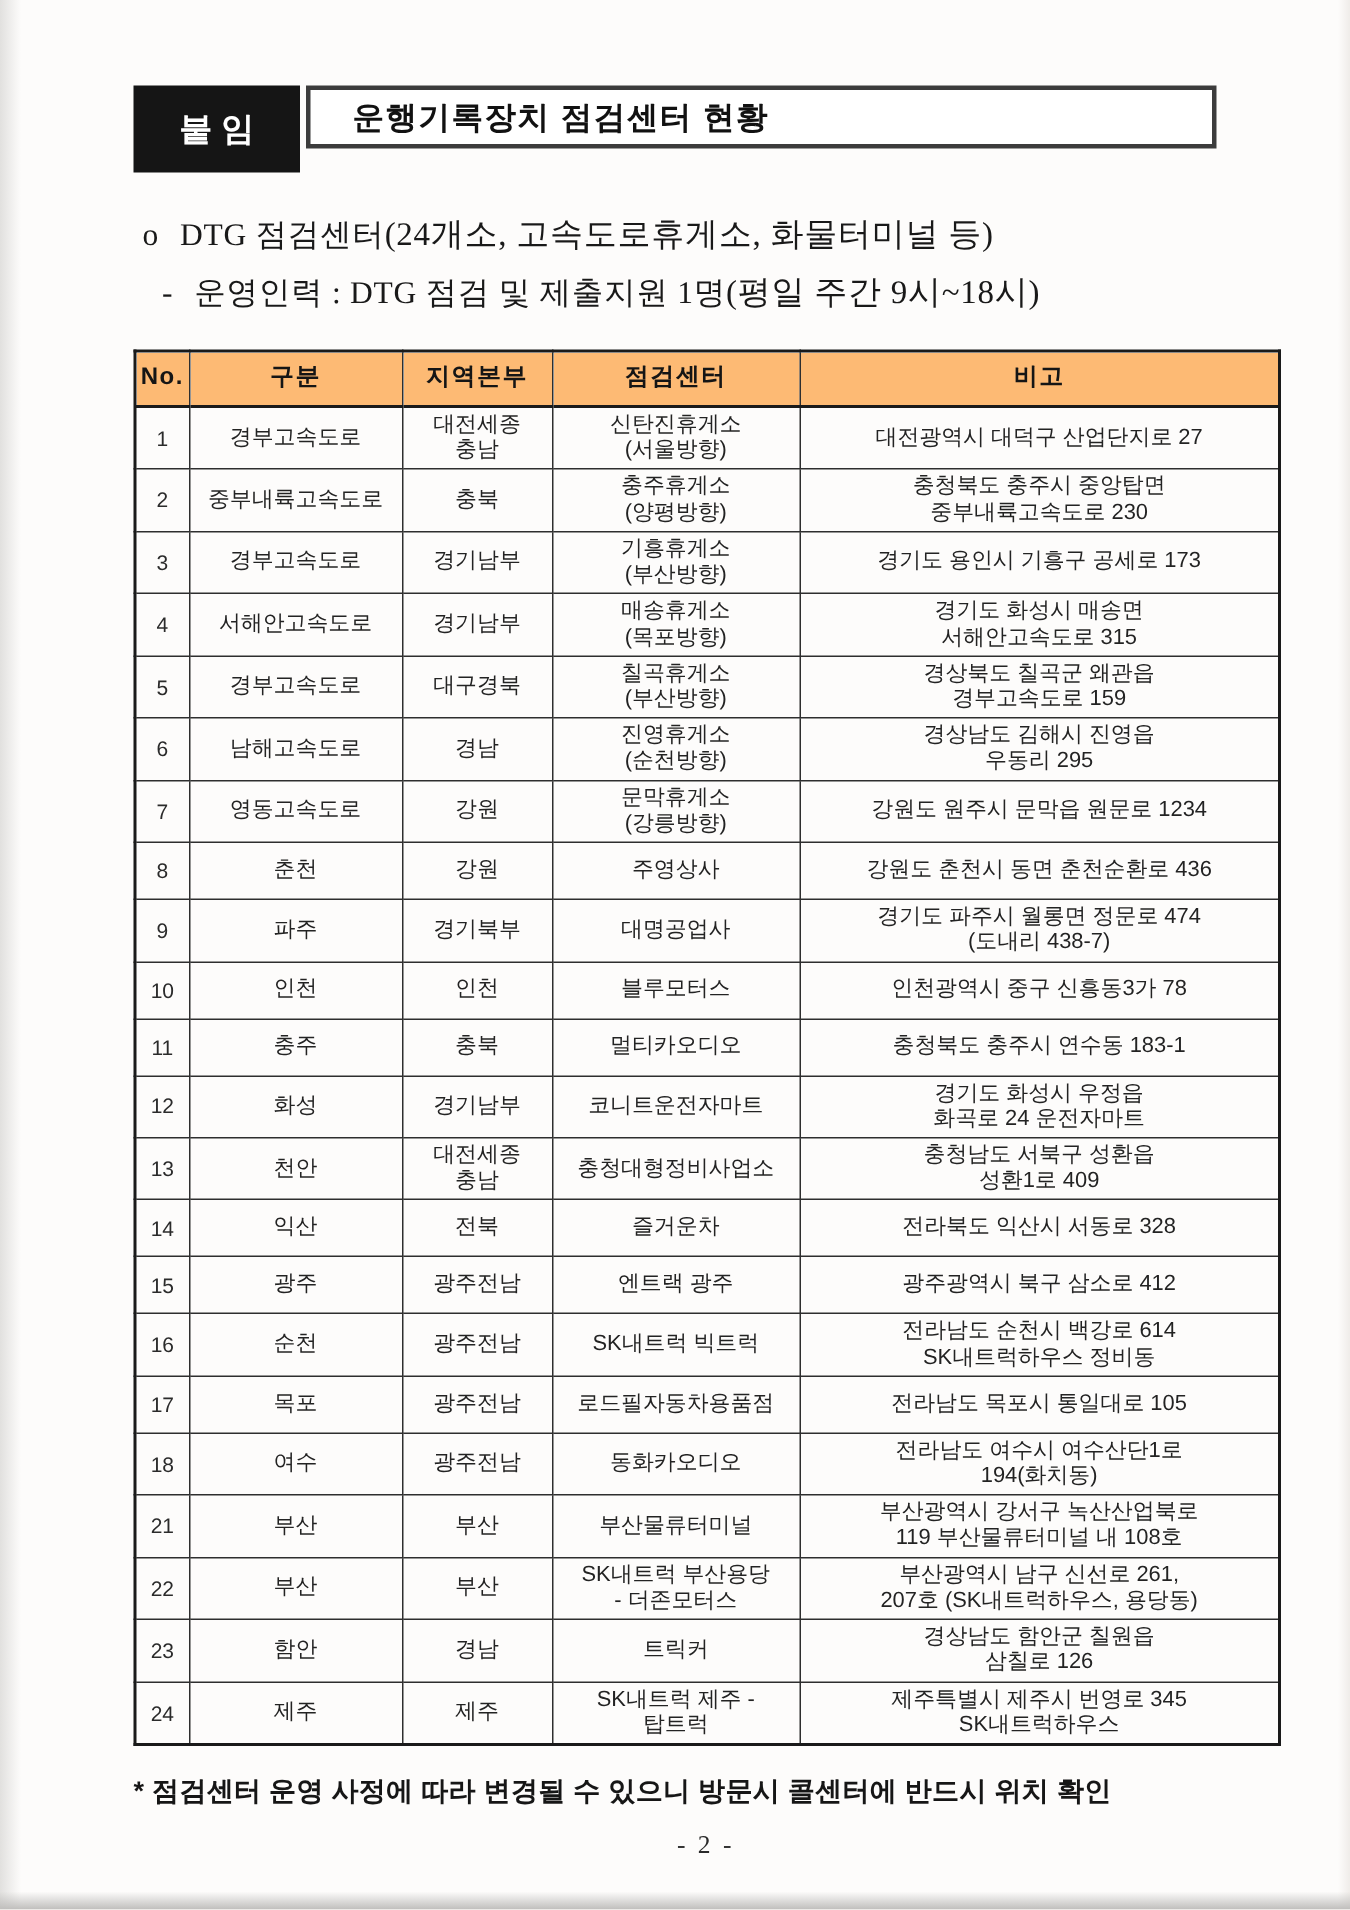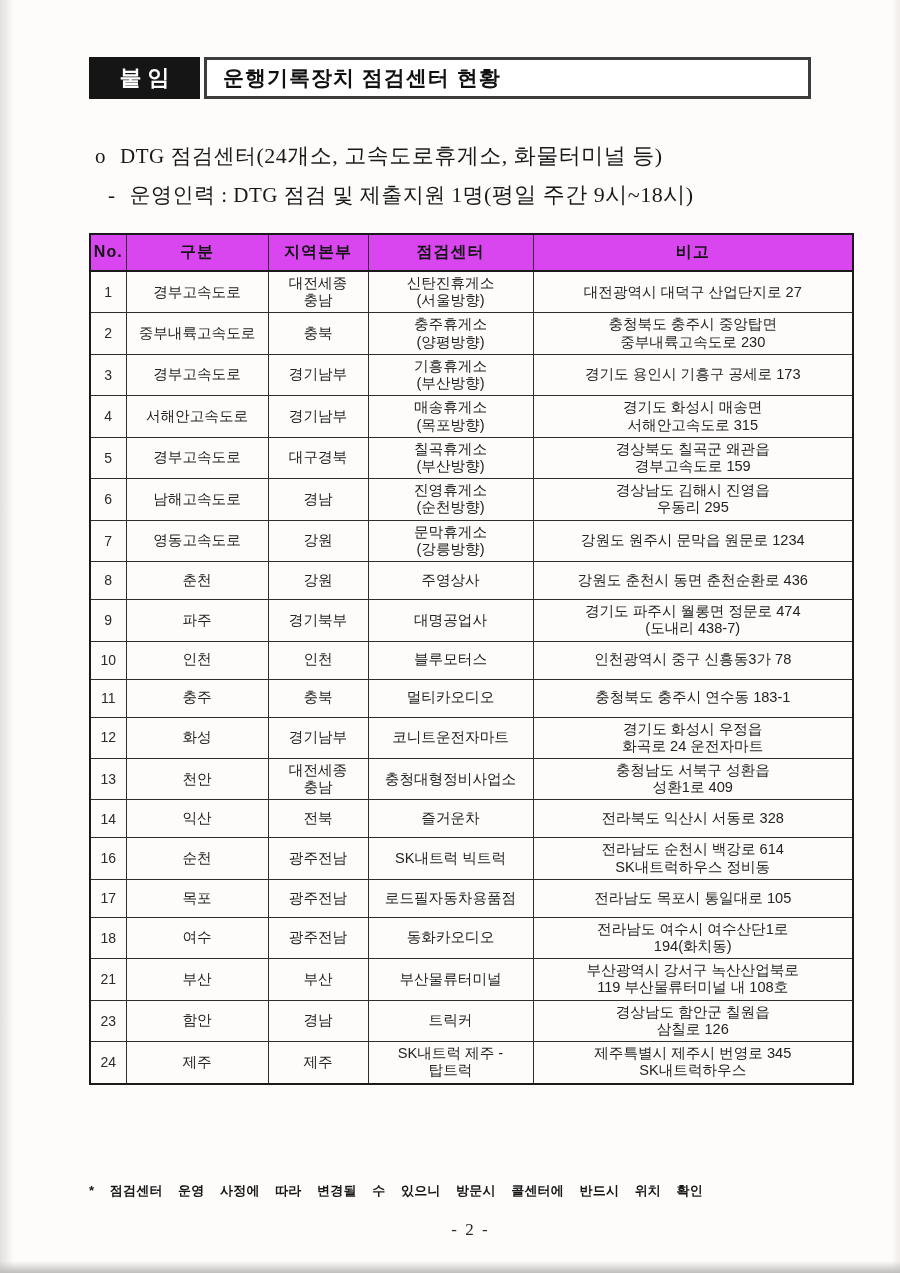--- a/index.html
+++ b/index.html
@@ -14,31 +14,31 @@
   
   .edge-left{position:absolute;left:0;top:0;width:14px;height:100%;
     background:linear-gradient(to right,#d8d7d5,rgba(255,255,255,0));opacity:.75;}
   .edge-bottom{position:absolute;left:0;bottom:0;width:100%;height:12px;
     background:linear-gradient(to bottom,rgba(0,0,0,0),#bfbebc);}
   .edge-right{position:absolute;right:0;top:0;width:8px;height:100%;
     background:linear-gradient(to left,#efece9,rgba(255,255,255,0));}
 
   
   .badge{
-    position:absolute;left:89px;top:57px;width:111px;height:42px;
+    position:absolute;left:89px;top:57px;width:111px;height:58px;
     background:#151515;color:#fff;
     font-size:22px;font-weight:bold;letter-spacing:6px;
     display:flex;align-items:center;justify-content:center;
     padding-left:6px;box-sizing:border-box;
   }
   .title-box{
     position:absolute;left:204px;top:57px;width:607px;height:42px;
     border:3px solid #3c3c3c;background:#fff;box-sizing:border-box;
     display:flex;align-items:center;
-    padding-left:16px;
+    padding-left:28px;
     font-size:21px;font-weight:bold;letter-spacing:1px;color:#111;
   }
 
   
   .intro-line{
     position:absolute;
     font-family:"Liberation Serif","DejaVu Serif",serif;
     font-size:21px;color:#191919;letter-spacing:.5px;white-space:nowrap;
   }
   .intro-1{left:95px;top:141px;}
@@ -55,32 +55,32 @@
   }
   table.dtg th,table.dtg td{
     border:1px solid #2e2e2e;
     text-align:center;vertical-align:middle;
     padding:3px 2px;
     white-space:pre-line;
     line-height:1.18;
     overflow:hidden;
   }
   table.dtg th{
-    background:#d946ef;
+    background:#fdba74;
     font-size:16px;font-weight:bold;color:#151515;
     height:29px;border-bottom:2px solid #1a1a1a;
     letter-spacing:1px;
   }
   table.dtg td{height:31px;}
   td.c-no{font-size:14px;color:#2b2b2b;}
 
   
   .footnote{
     position:absolute;left:89px;top:1182px;width:614px;
-    font-size:13px;font-weight:bold;color:#161616;
+    font-size:18px;font-weight:bold;color:#161616;
     white-space:nowrap;
     text-align:justify;text-align-last:justify;
     letter-spacing:.2px;
   }
   .page-number{
     position:absolute;left:89px;top:1220px;width:763px;
     text-align:center;
     font-family:"Liberation Serif","DejaVu Serif",serif;
     font-size:17px;color:#2a2a2a;letter-spacing:2px;
   }
@@ -243,20 +243,27 @@
         </tr>
 
         <tr>
           <td class="c-no">14</td>
           <td class="c-gubun">익산</td>
           <td class="c-hq">전북</td>
           <td class="c-center">즐거운차</td>
           <td class="c-note">전라북도 익산시 서동로 328</td>
         </tr>
 
+        <tr>
+          <td class="c-no">15</td>
+          <td class="c-gubun">광주</td>
+          <td class="c-hq">광주전남</td>
+          <td class="c-center">엔트랙 광주</td>
+          <td class="c-note">광주광역시 북구 삼소로 412</td>
+        </tr>
 
         <tr>
           <td class="c-no">16</td>
           <td class="c-gubun">순천</td>
           <td class="c-hq">광주전남</td>
           <td class="c-center">SK내트럭 빅트럭</td>
           <td class="c-note">전라남도 순천시 백강로 614
 SK내트럭하우스 정비동</td>
         </tr>
 
@@ -281,20 +288,29 @@
 
         <tr>
           <td class="c-no">21</td>
           <td class="c-gubun">부산</td>
           <td class="c-hq">부산</td>
           <td class="c-center">부산물류터미널</td>
           <td class="c-note">부산광역시 강서구 녹산산업북로
 119 부산물류터미널 내 108호</td>
         </tr>
 
+        <tr>
+          <td class="c-no">22</td>
+          <td class="c-gubun">부산</td>
+          <td class="c-hq">부산</td>
+          <td class="c-center">SK내트럭 부산용당
+- 더존모터스</td>
+          <td class="c-note">부산광역시 남구 신선로 261,
+207호 (SK내트럭하우스, 용당동)</td>
+        </tr>
 
         <tr>
           <td class="c-no">23</td>
           <td class="c-gubun">함안</td>
           <td class="c-hq">경남</td>
           <td class="c-center">트릭커</td>
           <td class="c-note">경상남도 함안군 칠원읍
 삼칠로 126</td>
         </tr>
 

